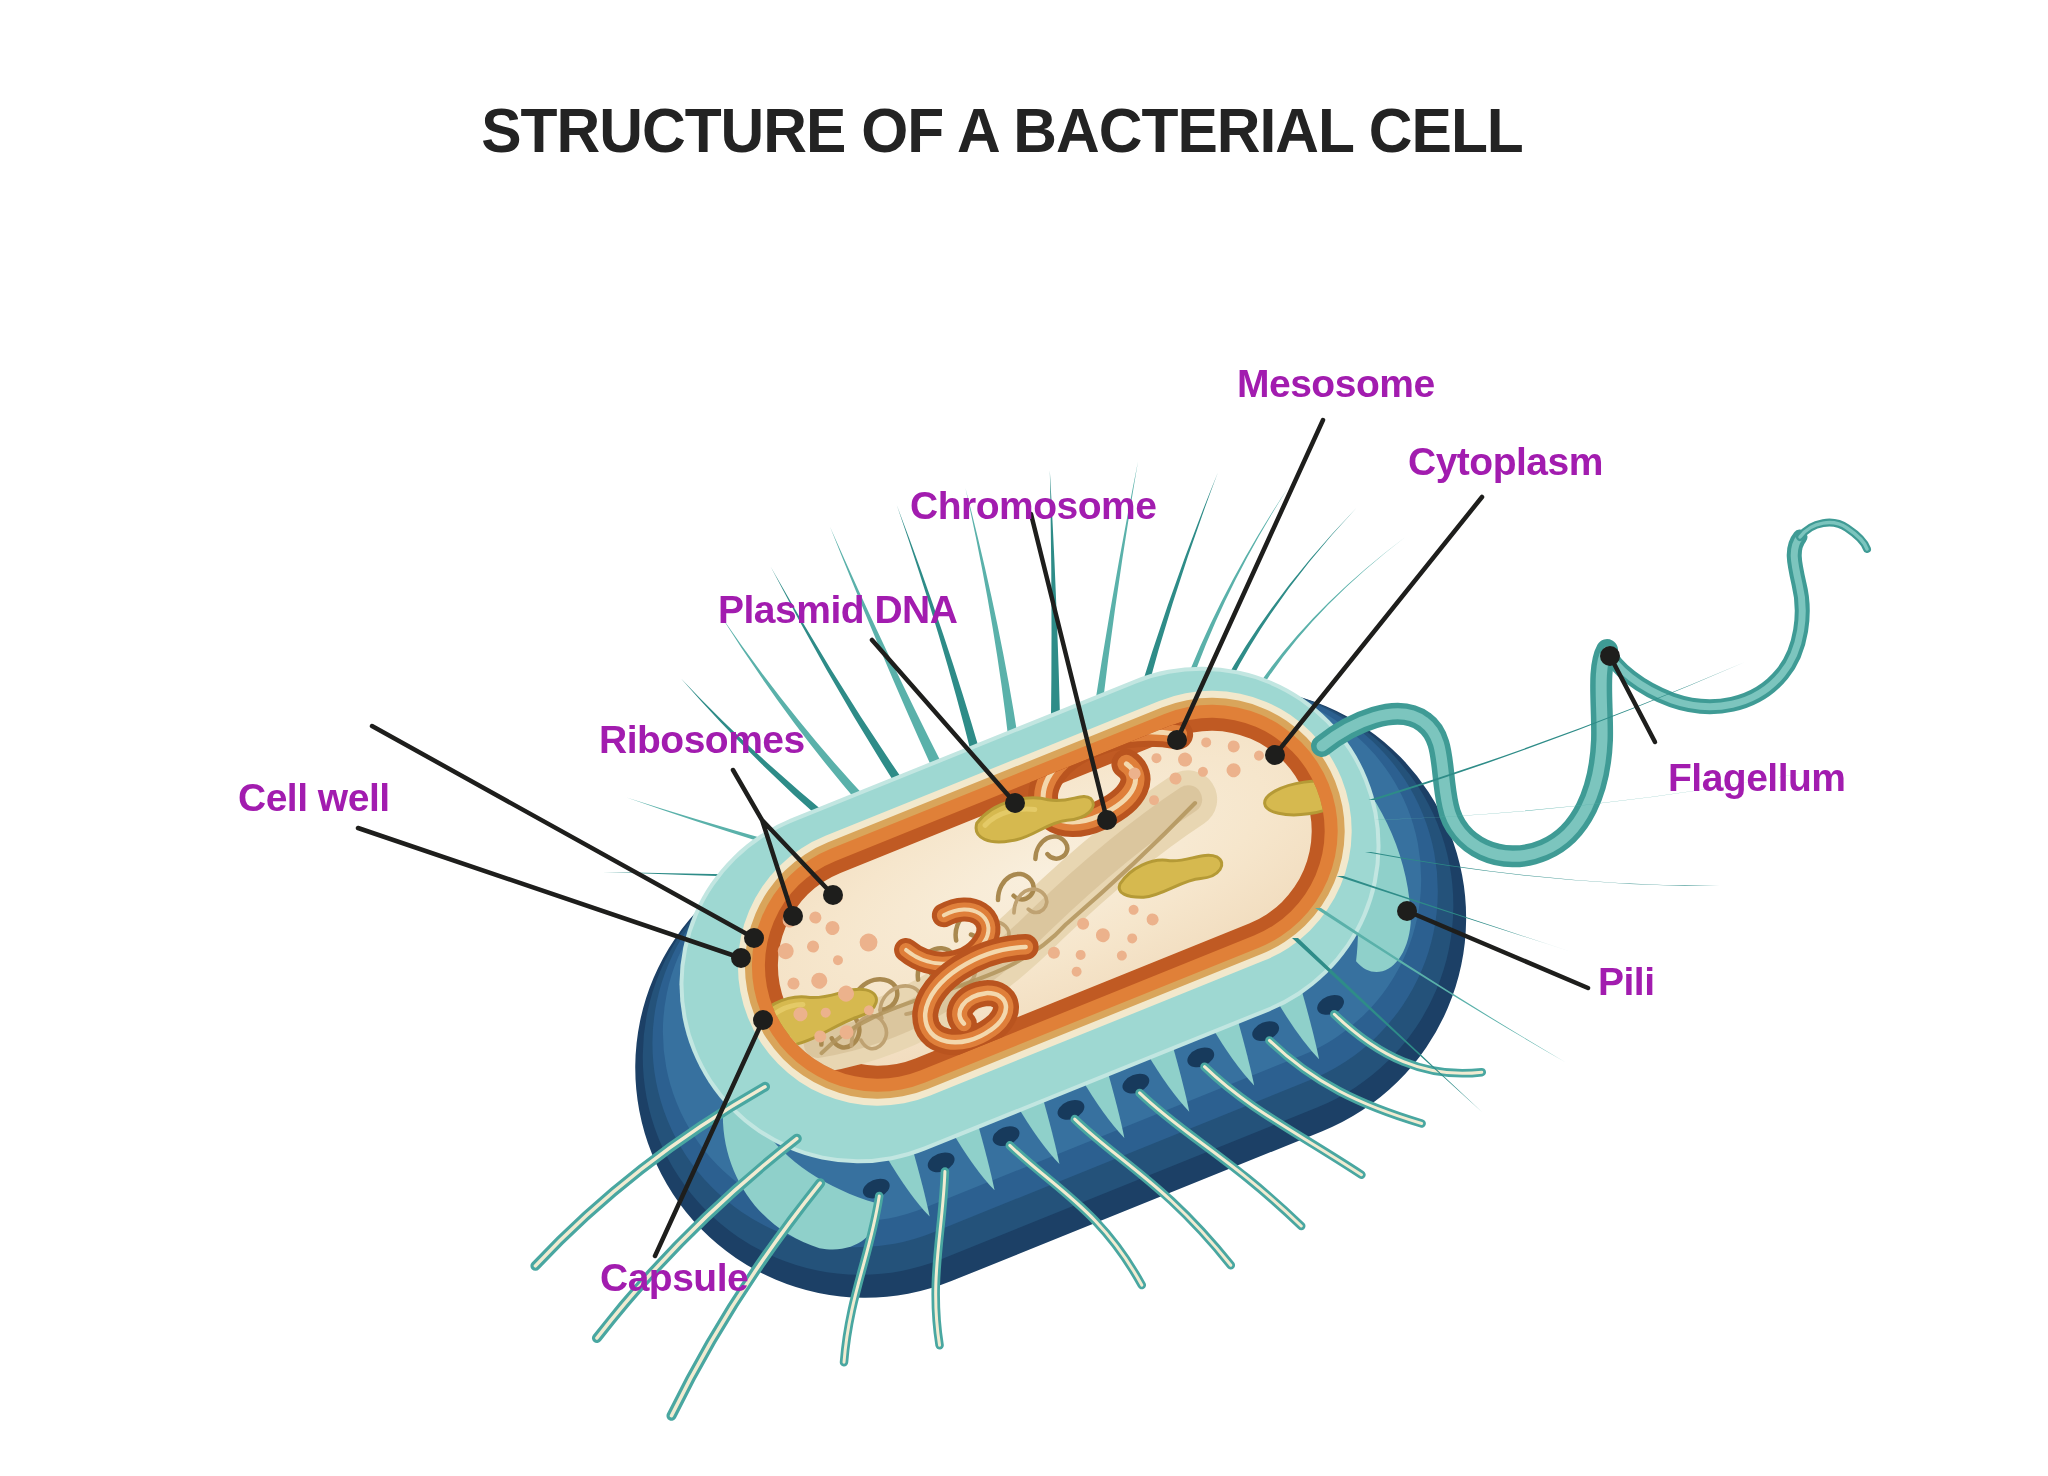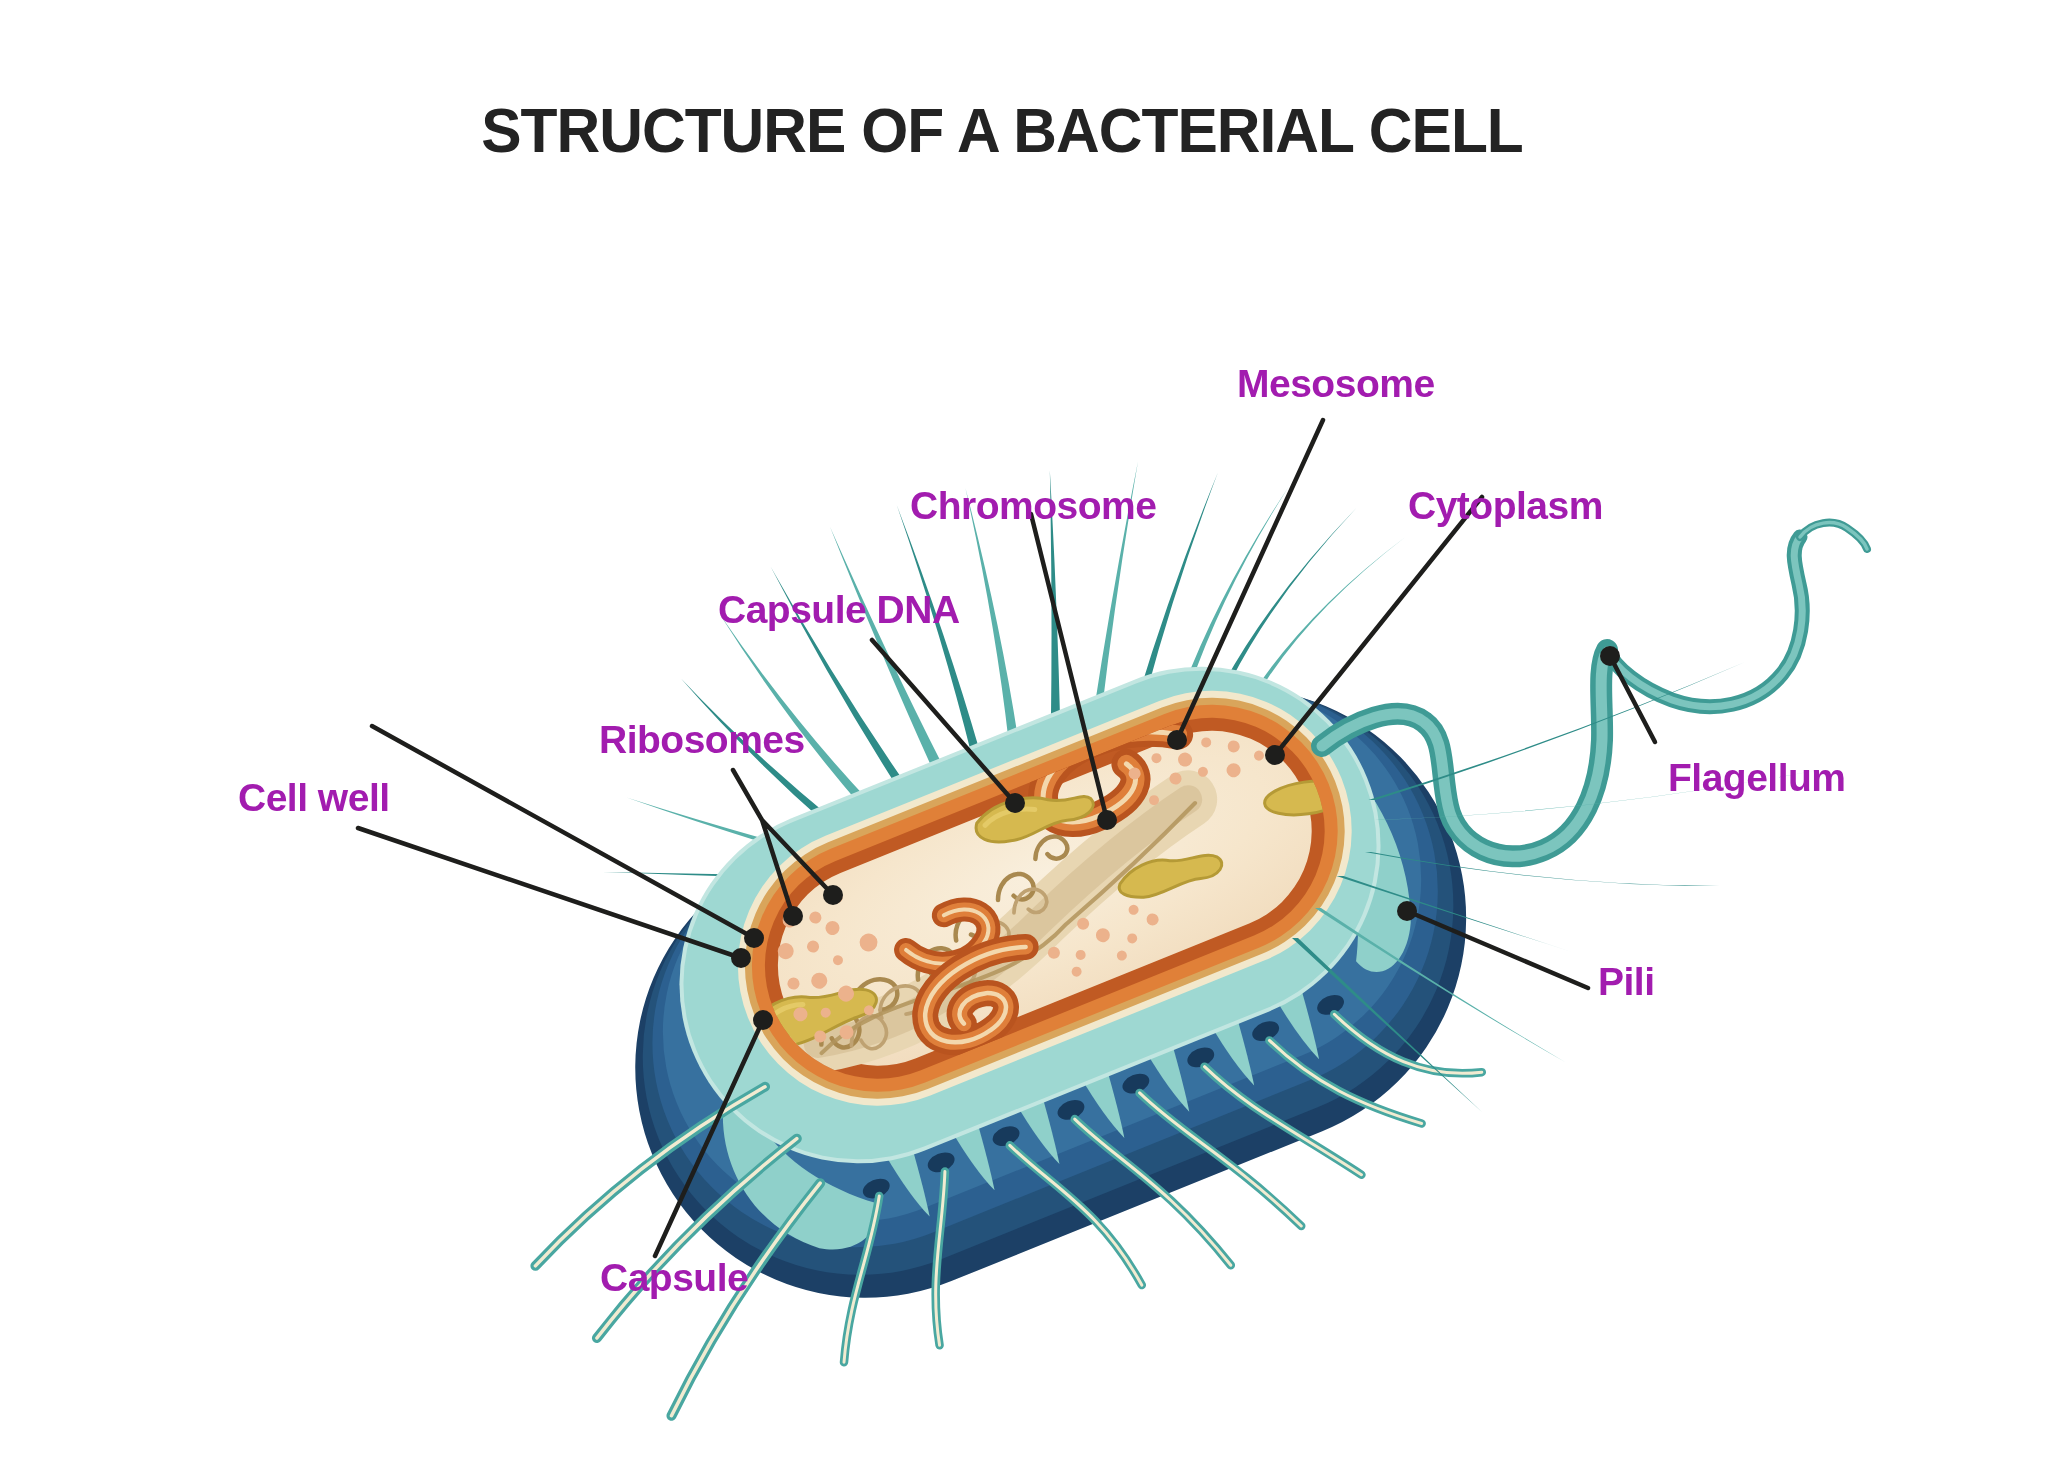--- a/index.html
+++ b/index.html
@@ -5,21 +5,21 @@
   html,body{margin:0;padding:0;background:#ffffff;}
   #stage{position:relative;width:2004px;height:1476px;background:#ffffff;overflow:hidden;
          font-family:"Liberation Sans", sans-serif;}
   #cell-svg{position:absolute;left:0;top:0;}
   .title{position:absolute;left:0;top:94px;width:100%;text-align:center;
          font-size:63px;font-weight:700;letter-spacing:-1px;color:#232323;
          transform:scaleX(.96);}
   .lbl{position:absolute;font-size:39px;font-weight:700;color:#a21caf;white-space:nowrap;
        letter-spacing:-0.5px;}
   .l-mesosome{left:1237px;top:362px;}
-  .l-cytoplasm{left:1408px;top:440px;margin-top:44px;}
+  .l-cytoplasm{left:1408px;top:440px;}
   .l-chromosome{left:910px;top:484px;}
   .l-plasmid{left:718px;top:588px;}
   .l-membrane{left:186px;top:668px;}
   .l-ribosomes{left:599px;top:718px;}
   .l-cellwell{left:238px;top:776px;}
   .l-flagellum{left:1668px;top:756px;}
   .l-pili{left:1598px;top:960px;}
   .l-capsule{left:600px;top:1256px;}
 </style>
 </head>
@@ -241,19 +241,19 @@
           <circle cx="1610" cy="656" r="10"></circle>
         <circle cx="1407" cy="911" r="10"></circle>
       </g>
     </g>
   </svg>
 
   <div class="title">STRUCTURE OF A BACTERIAL CELL</div>
   <div class="lbl l-mesosome">Mesosome</div>
   <div class="lbl l-cytoplasm">Cytoplasm</div>
   <div class="lbl l-chromosome">Chromosome</div>
-  <div class="lbl l-plasmid">Capsule DNA</div>
+  <div class="lbl l-plasmid">Plasmid DNA</div>
   <div class="lbl l-ribosomes">Ribosomes</div>
   <div class="lbl l-cellwell">Cell well</div>
   <div class="lbl l-flagellum">Flagellum</div>
   <div class="lbl l-pili">Pili</div>
   <div class="lbl l-capsule">Capsule</div>
 </div>
 
 </body></html>

